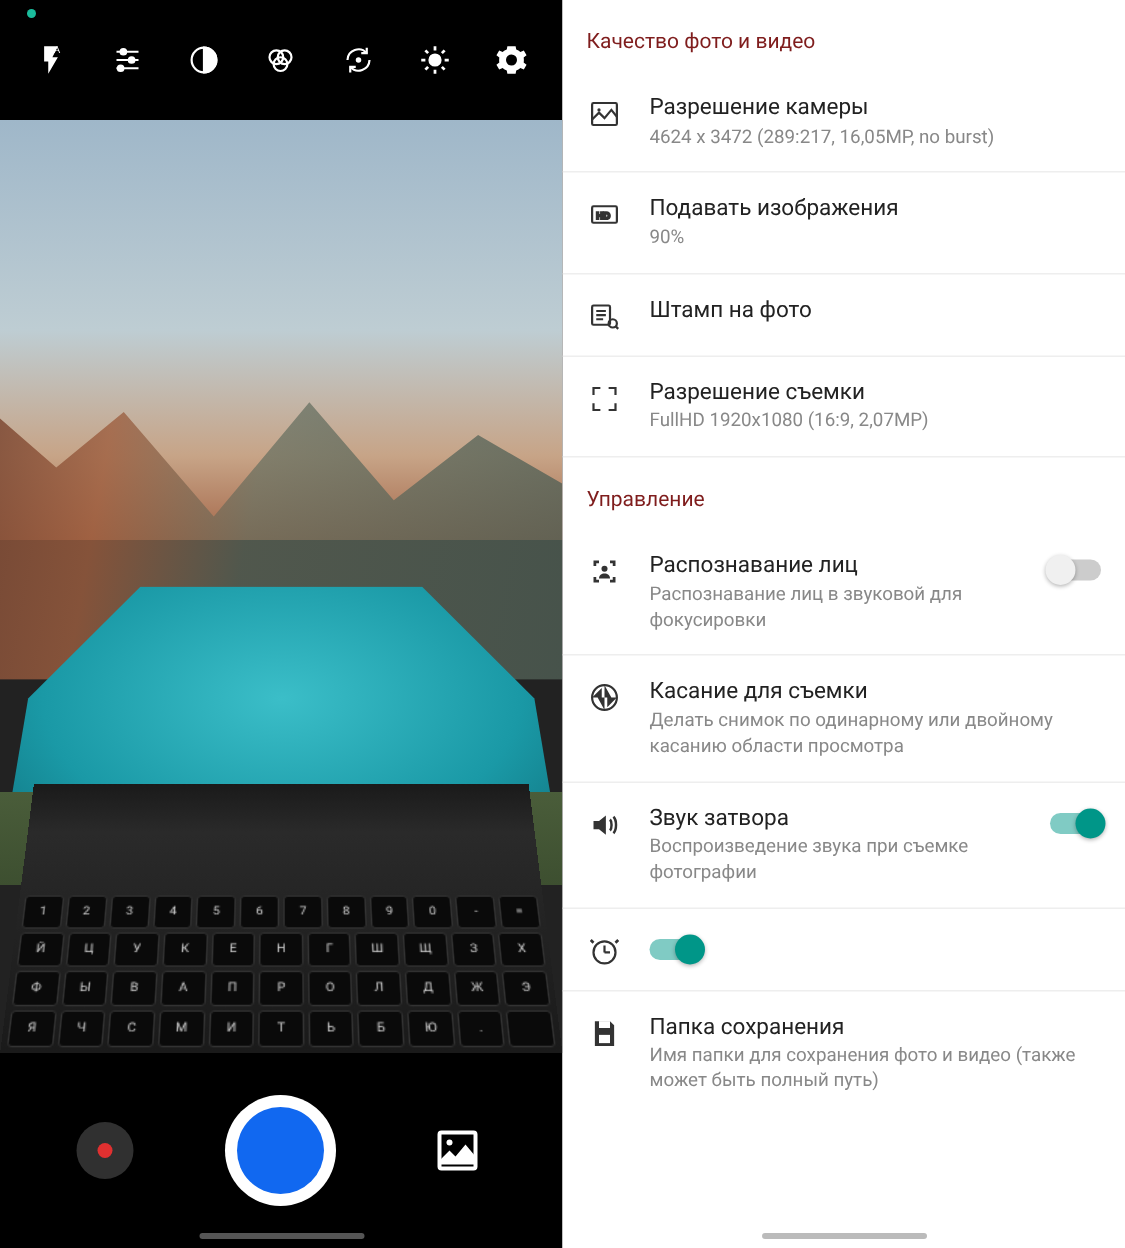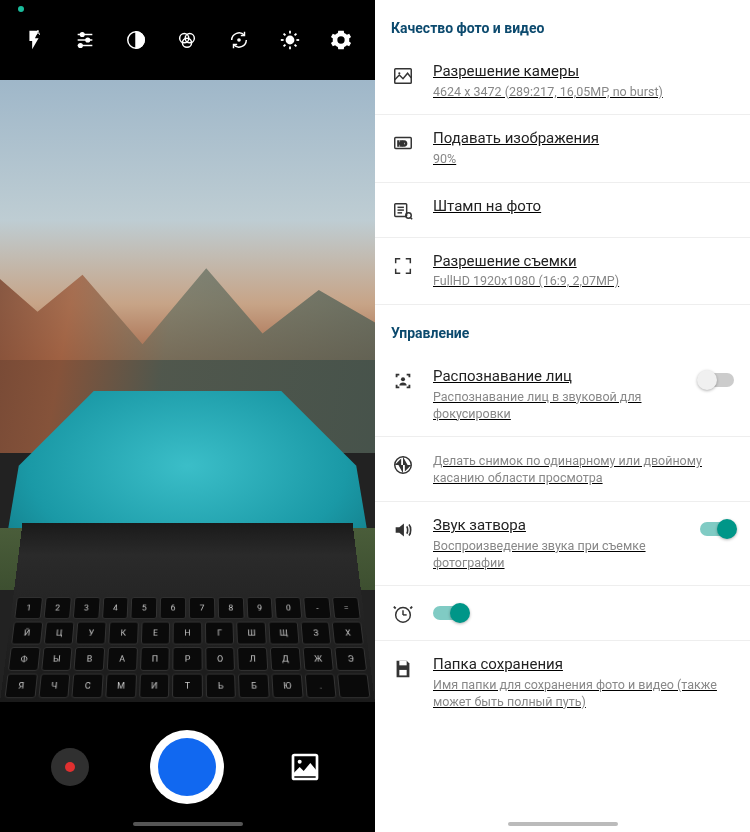--- a/index.html
+++ b/index.html
@@ -129,31 +129,30 @@
     overflow:hidden;
     position:relative;
   }
   .settings-scroll {
     height:100%;
     overflow-y:hidden;
   }
   .section-header {
     padding: 20px 16px 12px;
     font-size:14px;
-    font-weight:700;
-    color:#0c4a6e;
+    font-weight:400;
+    color:#7f1d1d;
   }
   .setting-row {
     display:flex;
     align-items:flex-start;
     padding: 14px 16px;
     gap:18px;
     border-bottom:1px solid #eee;
     cursor:pointer;
-    text-decoration:underline;
   }
   .setting-row:last-child { border-bottom:none; }
   .setting-icon {
     width:24px; height:24px; flex-shrink:0;
     display:flex; align-items:center; justify-content:center;
     margin-top:2px;
   }
   .setting-icon svg { width:22px; height:22px; fill:#333; }
   .setting-icon svg.outline { fill:none; stroke:#333; stroke-width:1.6; }
   .setting-text { flex:1; min-width:0; }
@@ -410,20 +409,21 @@
     </div>
 
     <div class="setting-row">
       <div class="setting-icon">
         <svg viewBox="0 0 24 24" fill="#333">
             <circle cx="12" cy="12" r="9" fill="none" stroke="#333" stroke-width="1.6"></circle>
             <path d="M12 3 L17 12 L12 12z M21 12 L14 19 L14 12z M12 21 L7 12 L12 12z M3 12 L10 5 L10 12z"></path>
           </svg>
       </div>
       <div class="setting-text">
+        <div class="setting-title">Касание для съемки</div>
         <div class="setting-sub">Делать снимок по одинарному или двойному касанию области просмотра</div>
       </div>
     </div>
 
     <div class="setting-row">
       <div class="setting-icon">
         <svg viewBox="0 0 24 24" fill="#333">
             <path d="M4 9h4l5-4v14l-5-4H4z"></path>
             <path d="M16 8c1.5 1.5 1.5 6.5 0 8M18.5 6c2.5 2.5 2.5 9.5 0 12" fill="none" stroke="#333" stroke-width="1.8"></path>
           </svg>

